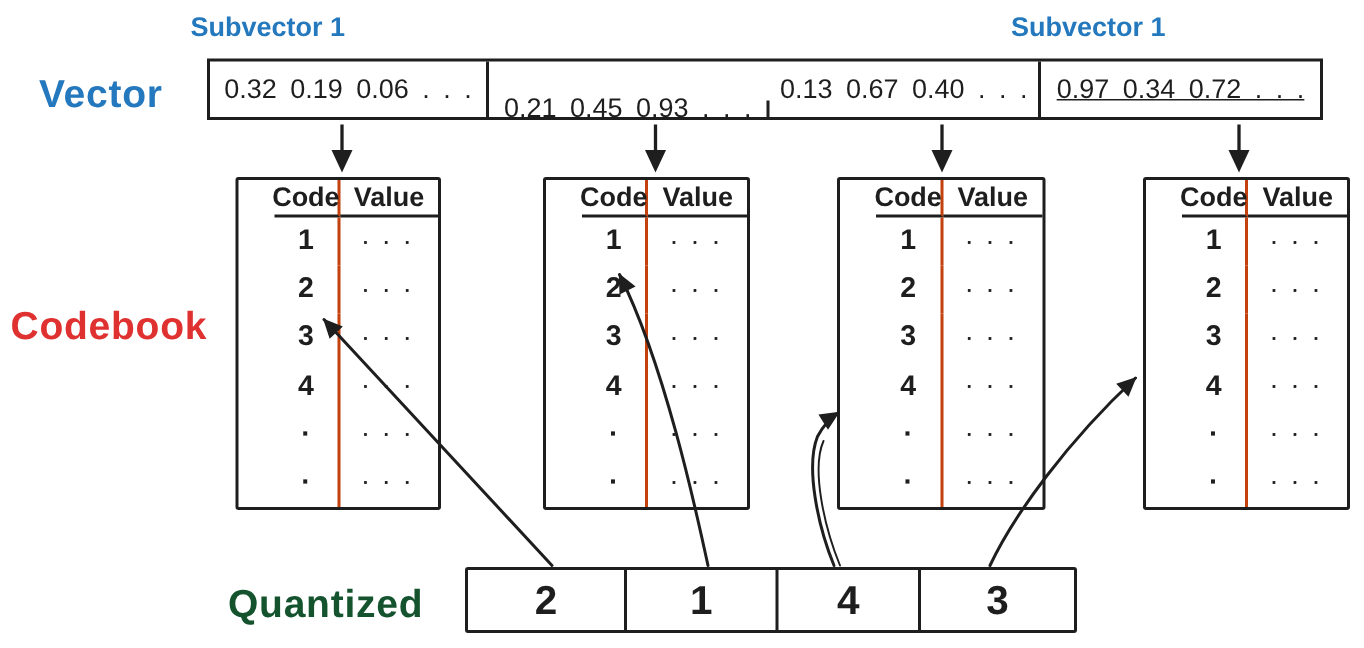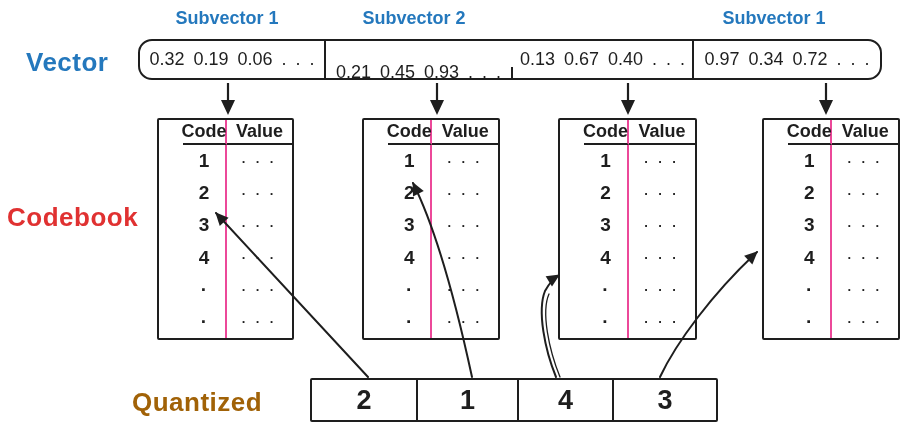--- a/index.html
+++ b/index.html
@@ -16,56 +16,55 @@
   
   .big-label {
     position: absolute;
     font-weight: 700;
     font-size: 26px;
     letter-spacing: 0.5px;
     white-space: nowrap;
   }
   .vector-label    { left: 26px;  top: 47px;  color: #2478bd; }
   .codebook-label  { left: 7px;   top: 202px; color: #e03131; }
-  .quantized-label { left: 132px; top: 387px; color: #a16207; }
+  .quantized-label { left: 152px; top: 387px; color: #14532d; }
 
   .subvector-label {
     position: absolute;
     top: 8px;
     width: 200px;
-    text-align: center;
     color: #2478bd;
     font-weight: 700;
     font-size: 18px;
     white-space: nowrap;
   }
 
   
   .vector-box {
     position: absolute;
     left: 138px; top: 39px;
     width: 744px; height: 41px;
     border: 2px solid #1e1e1e;
-    border-radius: 14px;
+    border-radius: 0;
     box-sizing: border-box;
     display: flex;
     background: #fff;
   }
   .vector-segment {
     display: flex;
     align-items: center;
     justify-content: center;
     font-size: 18px;
     font-weight: 500;
     white-space: pre;
     border-right: 2px solid #1e1e1e;
     box-sizing: border-box;
     word-spacing: 4px;
   }
-  .vector-segment:last-child { border-right: none; }
+  .vector-segment:last-child { border-right: none; text-decoration: underline; }
   .seg-1 { width: 187px; } .seg-2 { width: 188px; margin-top: 26px; }
   .seg-3 { width: 182px; } .seg-4 { width: 187px; }
 
   
   .codebook-table {
     position: absolute;
     top: 118px;
     height: 222px;
     border: 2px solid #1e1e1e;
     border-radius: 2px;
@@ -84,21 +83,21 @@
     display: flex;
     align-items: center;
     justify-content: center;
     box-sizing: border-box;
   }
   .t-header {
     font-size: 18px;
     font-weight: 700;
     border-bottom: 2px solid #1e1e1e;
   }
-  .t-left { border-right: 2px solid #ec4899; margin-left: 24px; }
+  .t-left { border-right: 2px solid #c2410c; margin-left: 24px; }
   .t-code { font-size: 19px; font-weight: 600; }
   .t-value {
     font-size: 13px;
     font-weight: 700;
     letter-spacing: 3px;
     white-space: pre;
   }
 
   
   .quantized-row {
@@ -135,21 +134,20 @@
 </head>
 <body>
 
 <div class="canvas">
 
   <div class="big-label codebook-label">Codebook</div>
   <div class="big-label vector-label">Vector</div>
   <div class="big-label quantized-label">Quantized</div>
 
   <div class="subvector-label" style="left:127px">Subvector 1</div>
-  <div class="subvector-label" style="left:314px">Subvector 2</div>
   <div class="subvector-label" style="left:674px">Subvector 1</div>
 
   <div class="vector-box">
     <div class="vector-segment seg-1">0.32 0.19 0.06 . . .</div>
     <div class="vector-segment seg-2">0.21 0.45 0.93 . . .</div>
     <div class="vector-segment seg-3">0.13 0.67 0.40 . . .</div>
     <div class="vector-segment seg-4">0.97 0.34 0.72 . . .</div>
   </div>
 
   <div class="codebook-table ct-1">

